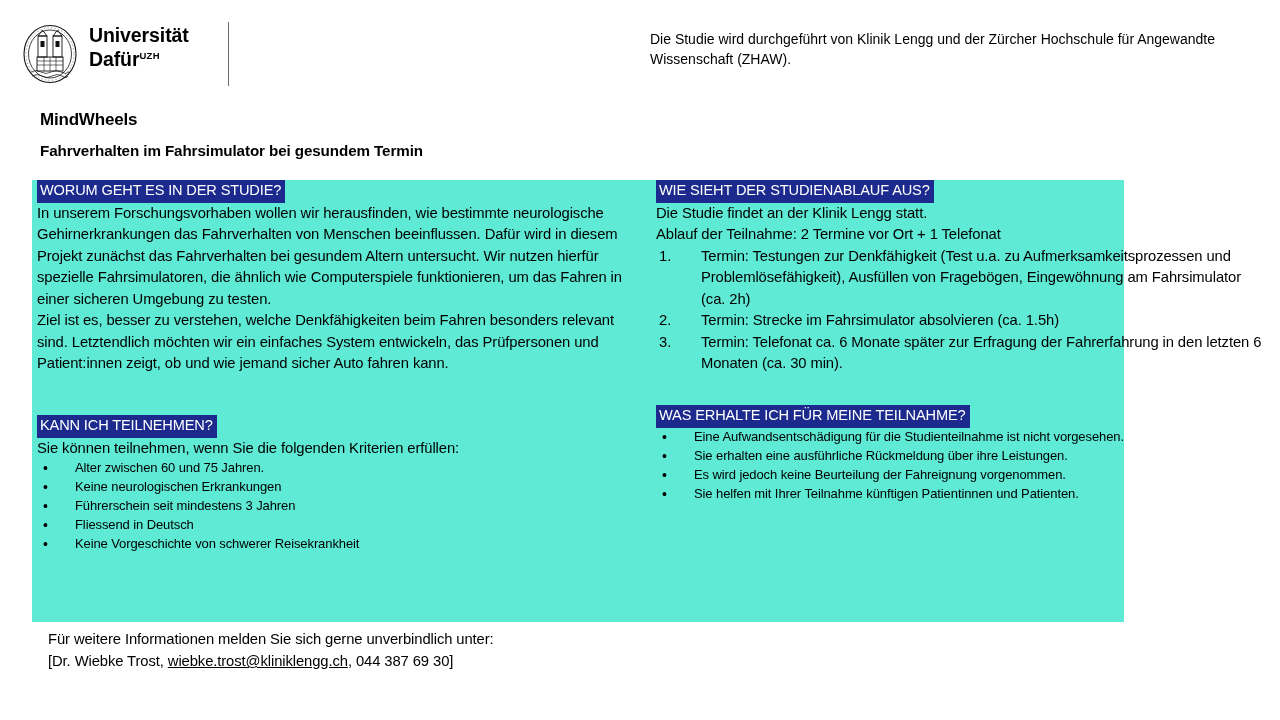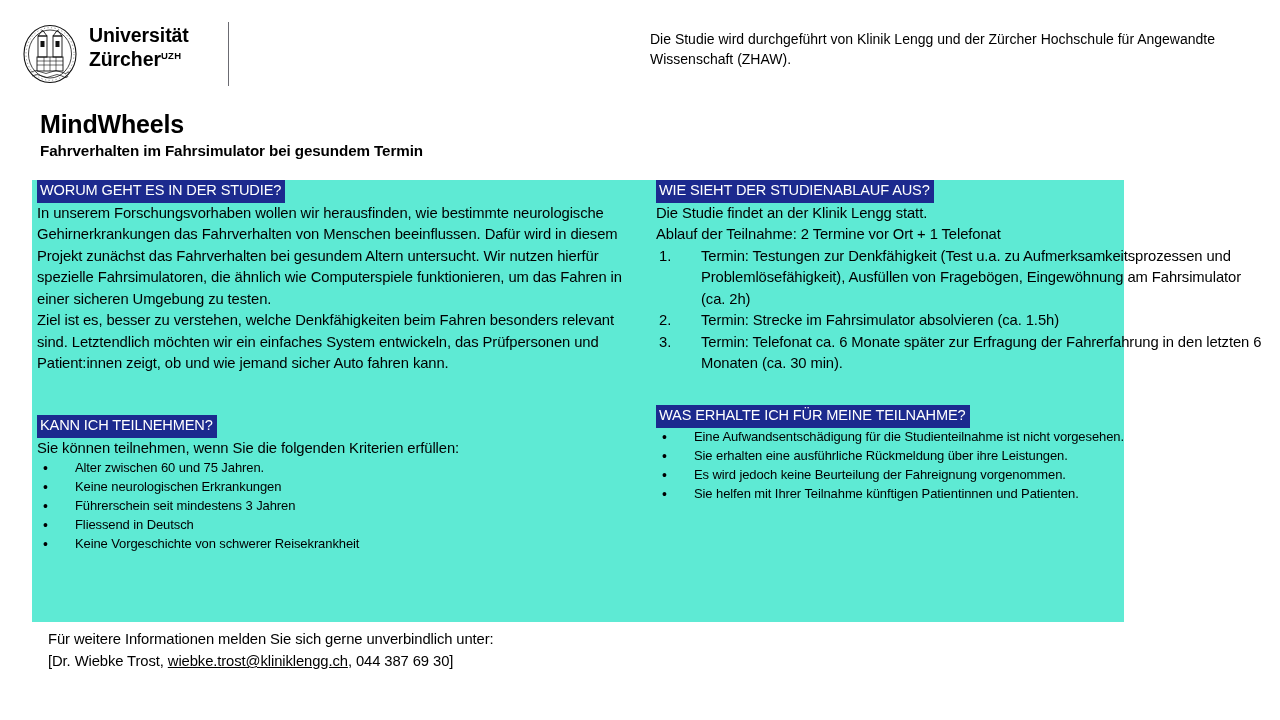--- a/index.html
+++ b/index.html
@@ -74,21 +74,21 @@
     font-size: 14px;
     line-height: 1.46;
     color: #000;
   }
 
   
   .title-main {
     position: absolute;
     left: 40px;
     top: 110px;
-    font-size: 25px;
+    font-size: 17px;
     font-weight: bold;
     letter-spacing: -0.2px;
   }
 
   .title-sub {
     position: absolute;
     left: 40px;
     top: 142px;
     font-size: 15.2px;
     font-weight: bold;
@@ -209,21 +209,21 @@
         <rect x="18.5" y="17" width="4" height="6" fill="#111"></rect>
         <rect x="33.5" y="17" width="4" height="6" fill="#111"></rect>
 
         <path d="M9 48 Q14 45 19 48 T29 48 T39 48 T47 48" fill="none" stroke="#111" stroke-width="0.7"></path>
         <path d="M10 52 Q15 49 20 52 T30 52 T40 52 T46 52" fill="none" stroke="#111" stroke-width="0.7"></path>
 
         <ellipse cx="28" cy="30" rx="24" ry="26.3" fill="none" stroke="#111" stroke-width="0.45" stroke-dasharray="1.2 2.4"></ellipse>
       </svg>
       <div class="logo-wordmark">
         <div>Universität</div>
-        <div><span>Zürcher</span><span class="sup">UZH</span></div>
+        <div><span>Dafür</span><span class="sup">UZH</span></div>
       </div>
     </div>
 
     <div class="header-divider"></div>
 
     <div class="header-note">Die Studie wird durchgeführt von  Klinik Lengg und der Zürcher Hochschule für Angewandte Wissenschaft (ZHAW).</div>
   </div>
 
   <div class="title-main">MindWheels</div>
   <div class="title-sub">Fahrverhalten im Fahrsimulator bei gesundem Termin</div>

